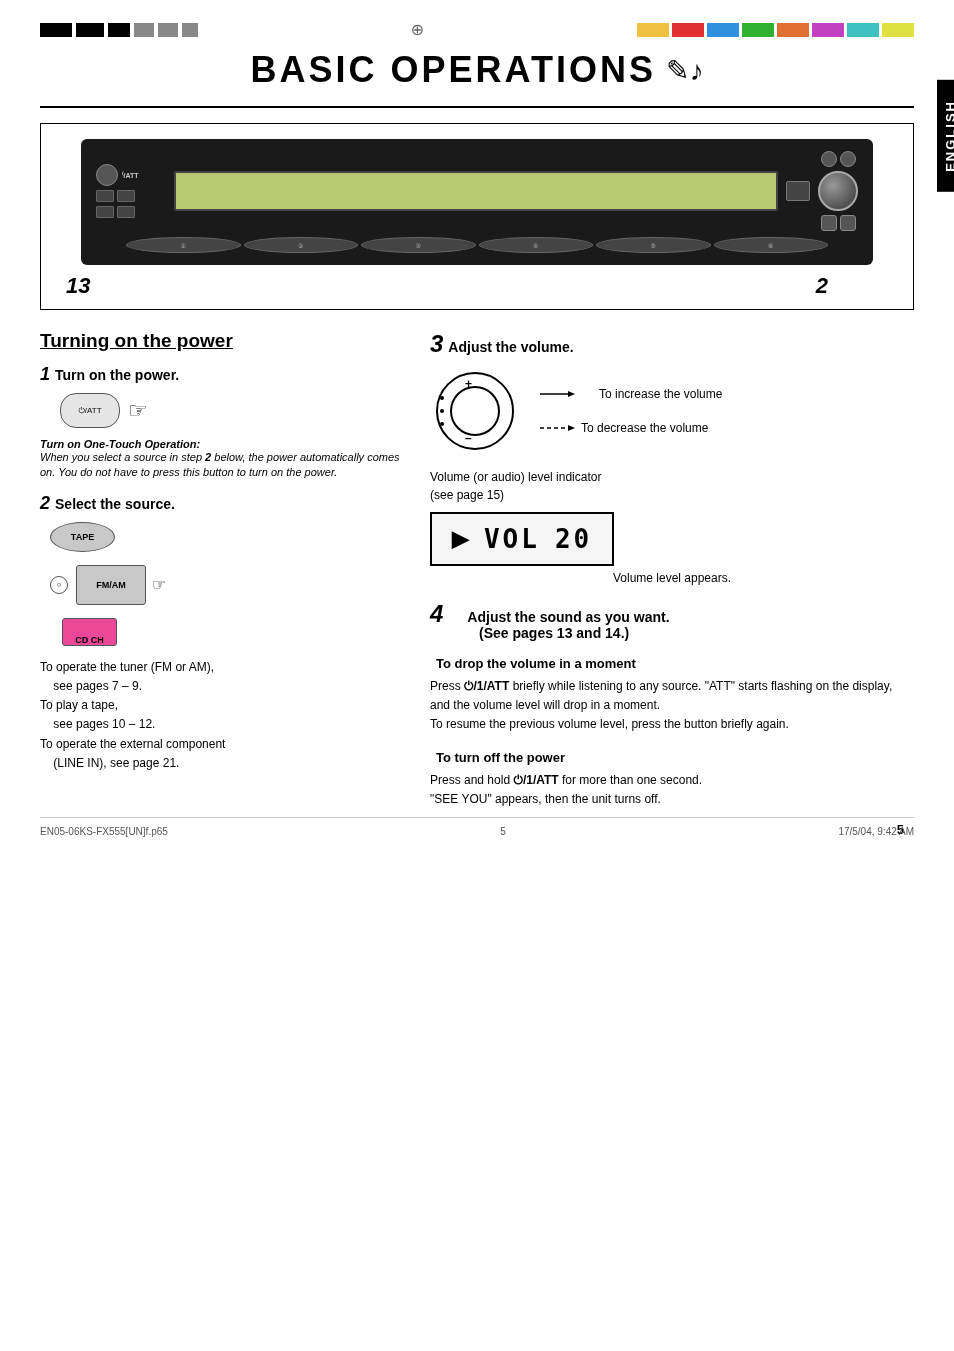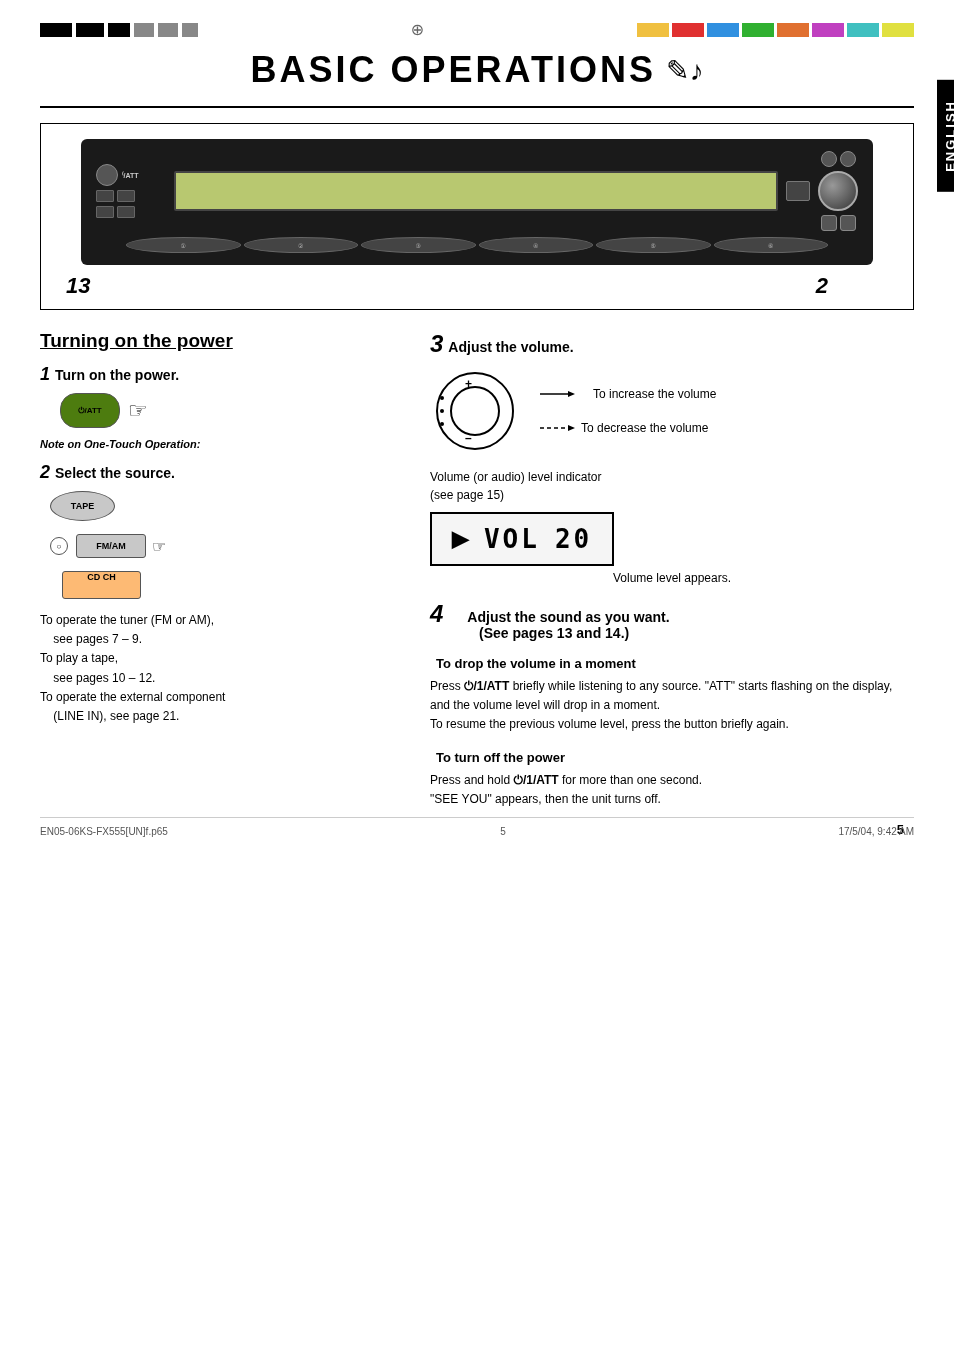--- a/index.html
+++ b/index.html
@@ -417,51 +417,54 @@
 
       <div class="section-title">Turning on the power</div>
 
       <div class="step-header">
         <span class="step-number">1</span>
         <span>Turn on the power.</span>
       </div>
 
       <div class="power-btn-illus">
         <div style="display:flex;align-items:center;gap:8px;">
-          <div style="width:60px;height:35px;background:#4d7c0f;border:1.5px solid #555;border-radius:16px;display:flex;align-items:center;justify-content:center;font-size:8px;font-weight:bold;flex-shrink:0;">
+          <div style="width:60px;height:35px;background:#e5e5e5;border:1.5px solid #555;border-radius:16px;display:flex;align-items:center;justify-content:center;font-size:8px;font-weight:normal;flex-shrink:0;">
             <span>⏻/ATT</span>
           </div>
           <div style="font-size:22px;">☞</div>
         </div>
       </div>
 
       <div class="note-box">
-        <div class="note-title">Note on One-Touch Operation:</div>
+        <div class="note-title">Turn on One-Touch Operation:</div>
+        <div class="note-text">
+          When you select a source in step <b>2</b> below, the power automatically comes on. You do not have to press this button to turn on the power.
+        </div>
       </div>
 
       <div class="step-header">
         <span class="step-number">2</span>
         <span>Select the source.</span>
       </div>
 
       <div class="source-group">
         <div style="display:flex;align-items:center;gap:6px;">
           <div style="width:65px;height:30px;background:#c8c8c8;border:1.5px solid #555;border-radius:50% 50% 50% 50% / 50%;display:flex;align-items:center;justify-content:center;font-size:9px;font-weight:bold;">
             <span>TAPE</span>
           </div>
         </div>
         <div style="display:flex;align-items:center;gap:6px;">
           <div style="width:18px;height:18px;border-radius:50%;border:1px solid #555;display:flex;align-items:center;justify-content:center;font-size:8px;margin-right:2px;">○</div>
-          <div style="width:70px;height:24px;background:#c8c8c8;border:1.5px solid #555;border-radius:3px;display:flex;align-items:center;justify-content:center;font-size:9px;font-weight:bold;">
+          <div style="width:70px;height:40px;background:#c8c8c8;border:1.5px solid #555;border-radius:3px;display:flex;align-items:center;justify-content:center;font-size:9px;font-weight:bold;">
             <span>FM/AM</span>
           </div>
           <div style="font-size:16px;">☞</div>
         </div>
         <div style="display:flex;align-items:center;gap:6px;margin-left:12px;">
-          <div style="width:79px;height:28px;background:#fdba74;border:1.5px solid #555;border-radius:3px;display:flex;align-items:flex-start;justify-content:center;font-size:9px;font-weight:bold;">
+          <div style="width:55px;height:28px;background:#ec4899;border:1.5px solid #555;border-radius:3px;display:flex;align-items:flex-end;justify-content:center;font-size:9px;font-weight:bold;">
             <span>CD CH</span>
           </div>
         </div>
       </div>
 
       <div class="source-list">
         <div>To operate the tuner (FM or AM),<br>&nbsp;&nbsp;&nbsp;&nbsp;see pages 7 – 9.</div>
         <div>To play a tape,<br>&nbsp;&nbsp;&nbsp;&nbsp;see pages 10 – 12.</div>
         <div>To operate the external component<br>&nbsp;&nbsp;&nbsp;&nbsp;(LINE IN), see page 21.</div>
       </div>
@@ -486,21 +489,21 @@
 
             <text x="35" y="76" font-size="12" font-weight="bold" fill="#000">–</text>
 
             <circle cx="12" cy="32" r="2" fill="#000"></circle>
             <circle cx="12" cy="45" r="2" fill="#000"></circle>
             <circle cx="12" cy="58" r="2" fill="#000"></circle>
 
           </svg>
 
           <div style="display:flex;flex-direction:column;gap:20px;margin-left:5px;">
-            <div style="display:flex;align-items:center;gap:18px;font-size:12px;">
+            <div style="display:flex;align-items:center;gap:24px;font-size:12px;">
               <svg width="35" height="10" viewBox="0 0 35 10">
                 <line x1="0" y1="5" x2="28" y2="5" stroke="#000" stroke-width="1.5"></line>
                 <polygon points="28,2 35,5 28,8" fill="#000"></polygon>
               </svg>
               <span>To increase the volume</span>
             </div>
             <div style="display:flex;align-items:center;gap:6px;font-size:12px;">
               <svg width="35" height="10" viewBox="0 0 35 10">
                 <line x1="0" y1="5" x2="28" y2="5" stroke="#000" stroke-width="1.5" stroke-dasharray="4,3"></line>
                 <polygon points="28,2 35,5 28,8" fill="#000"></polygon>

